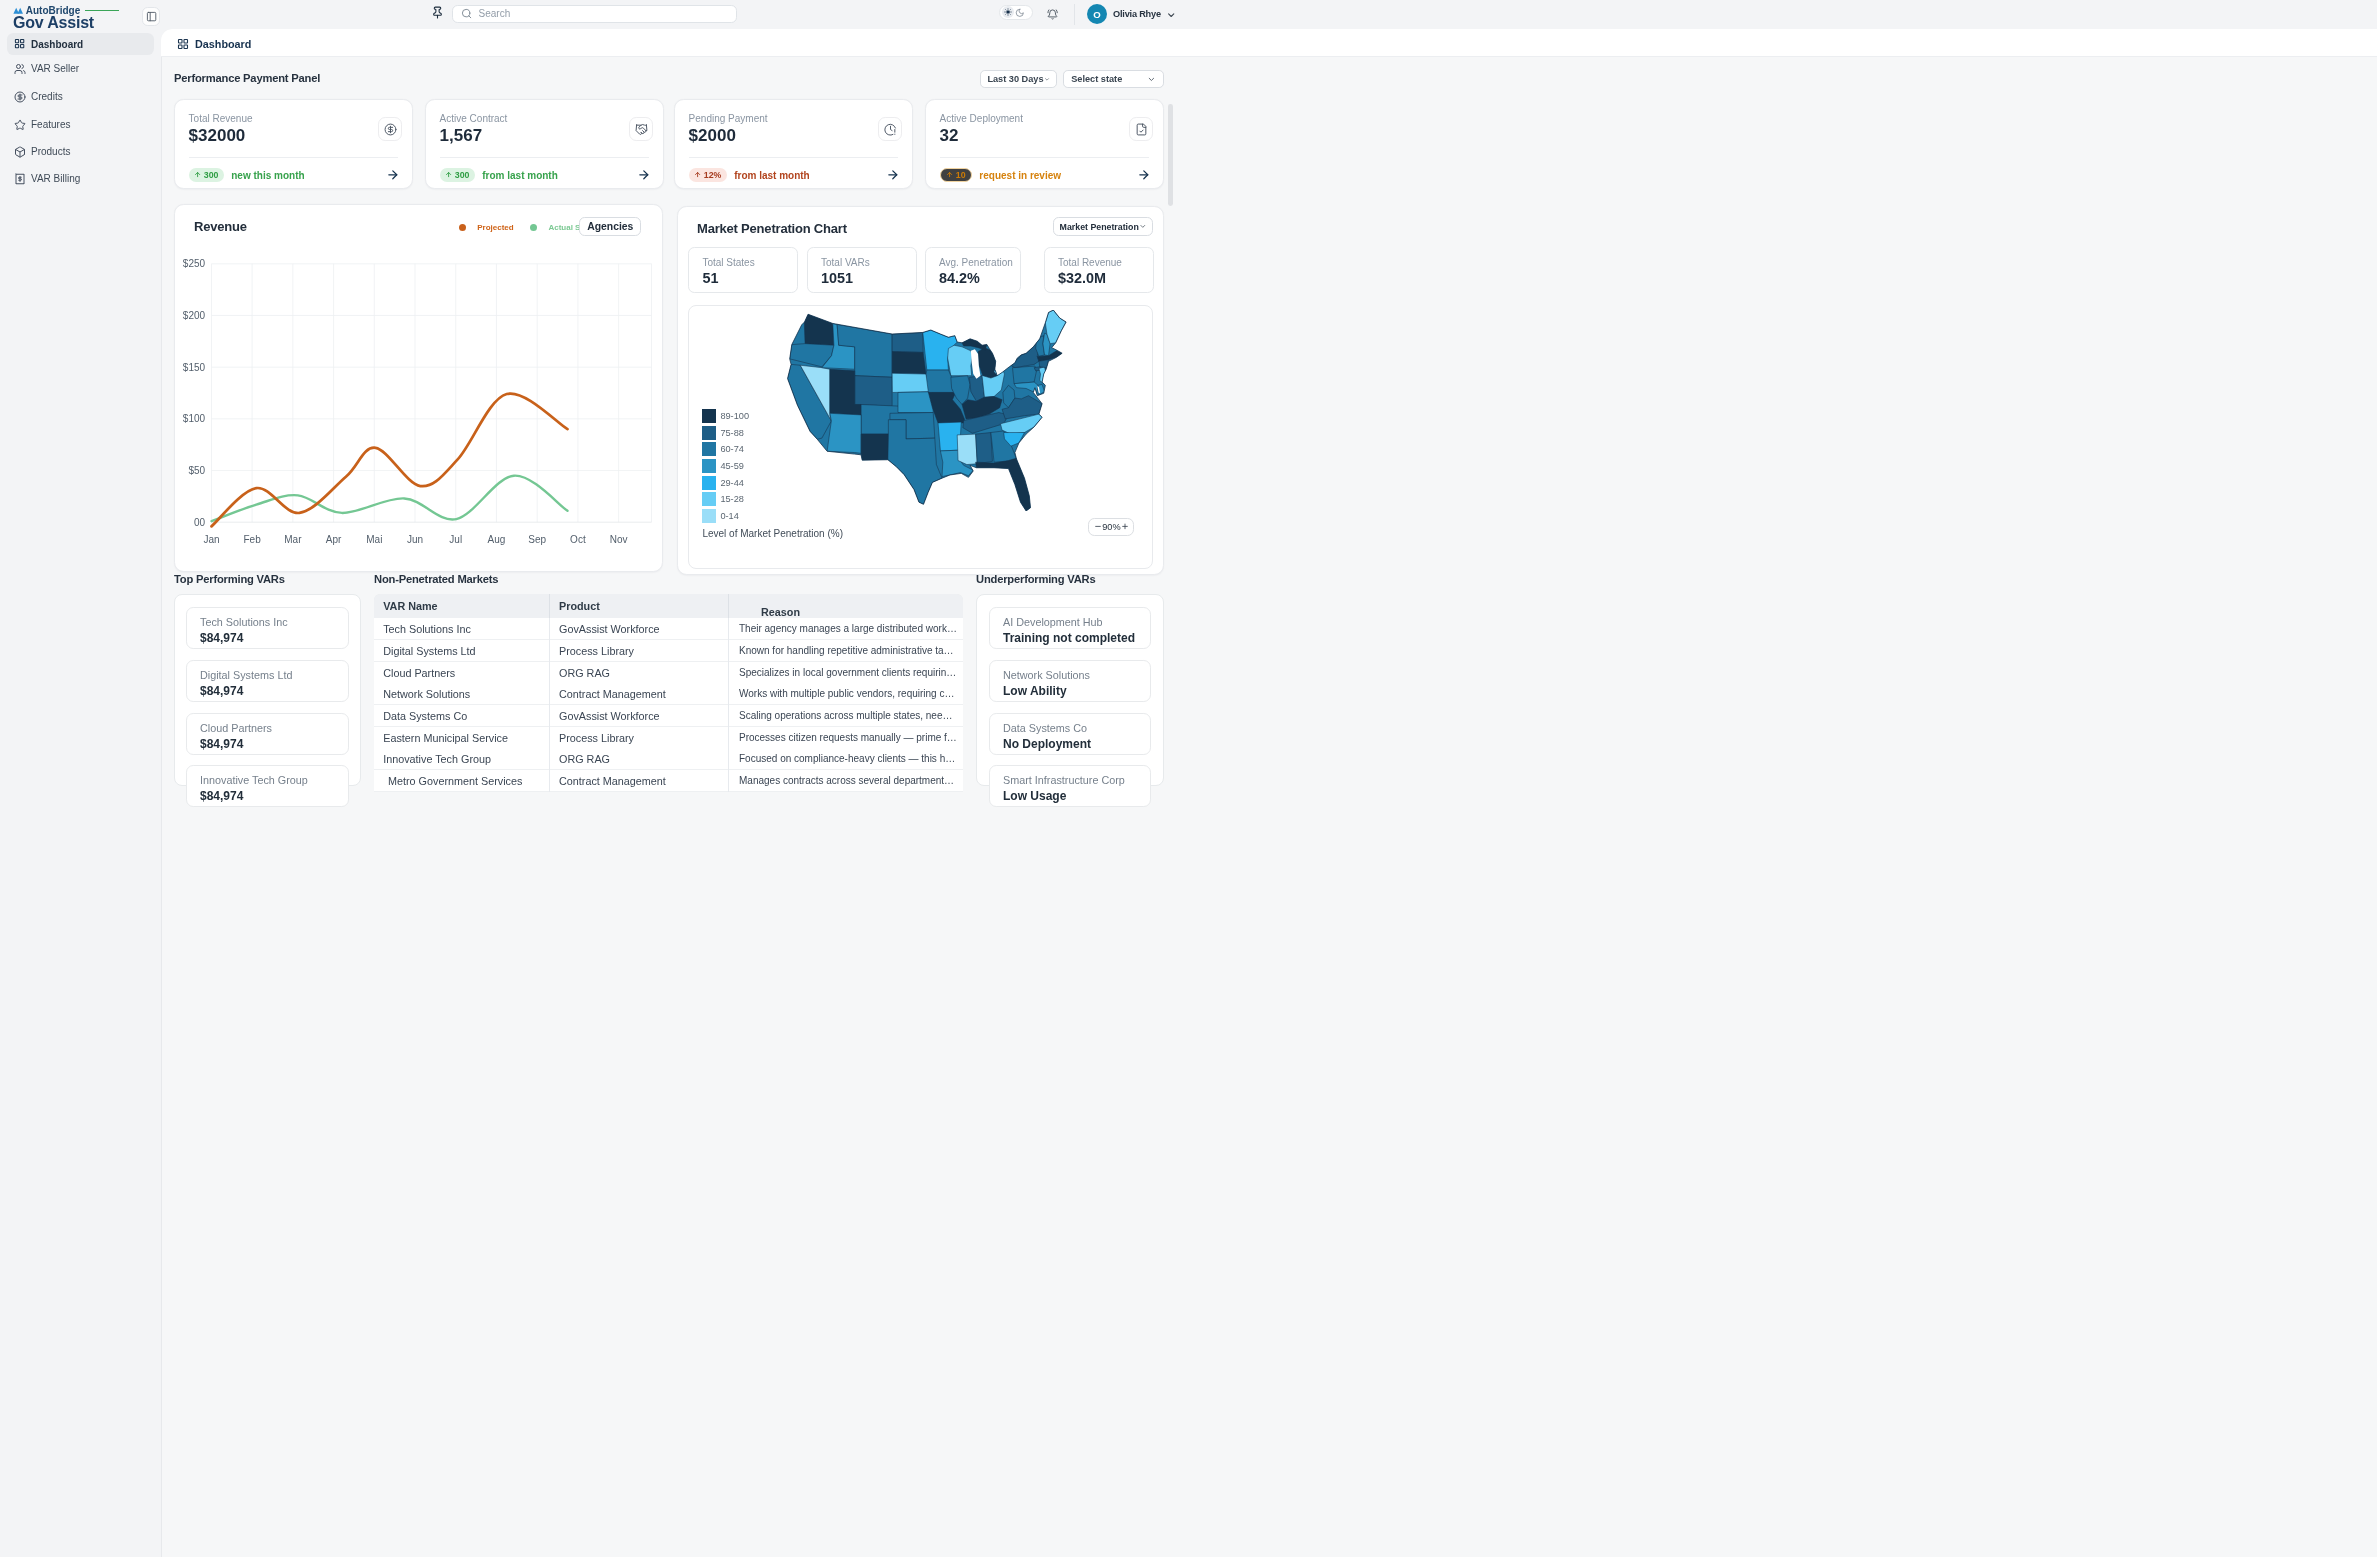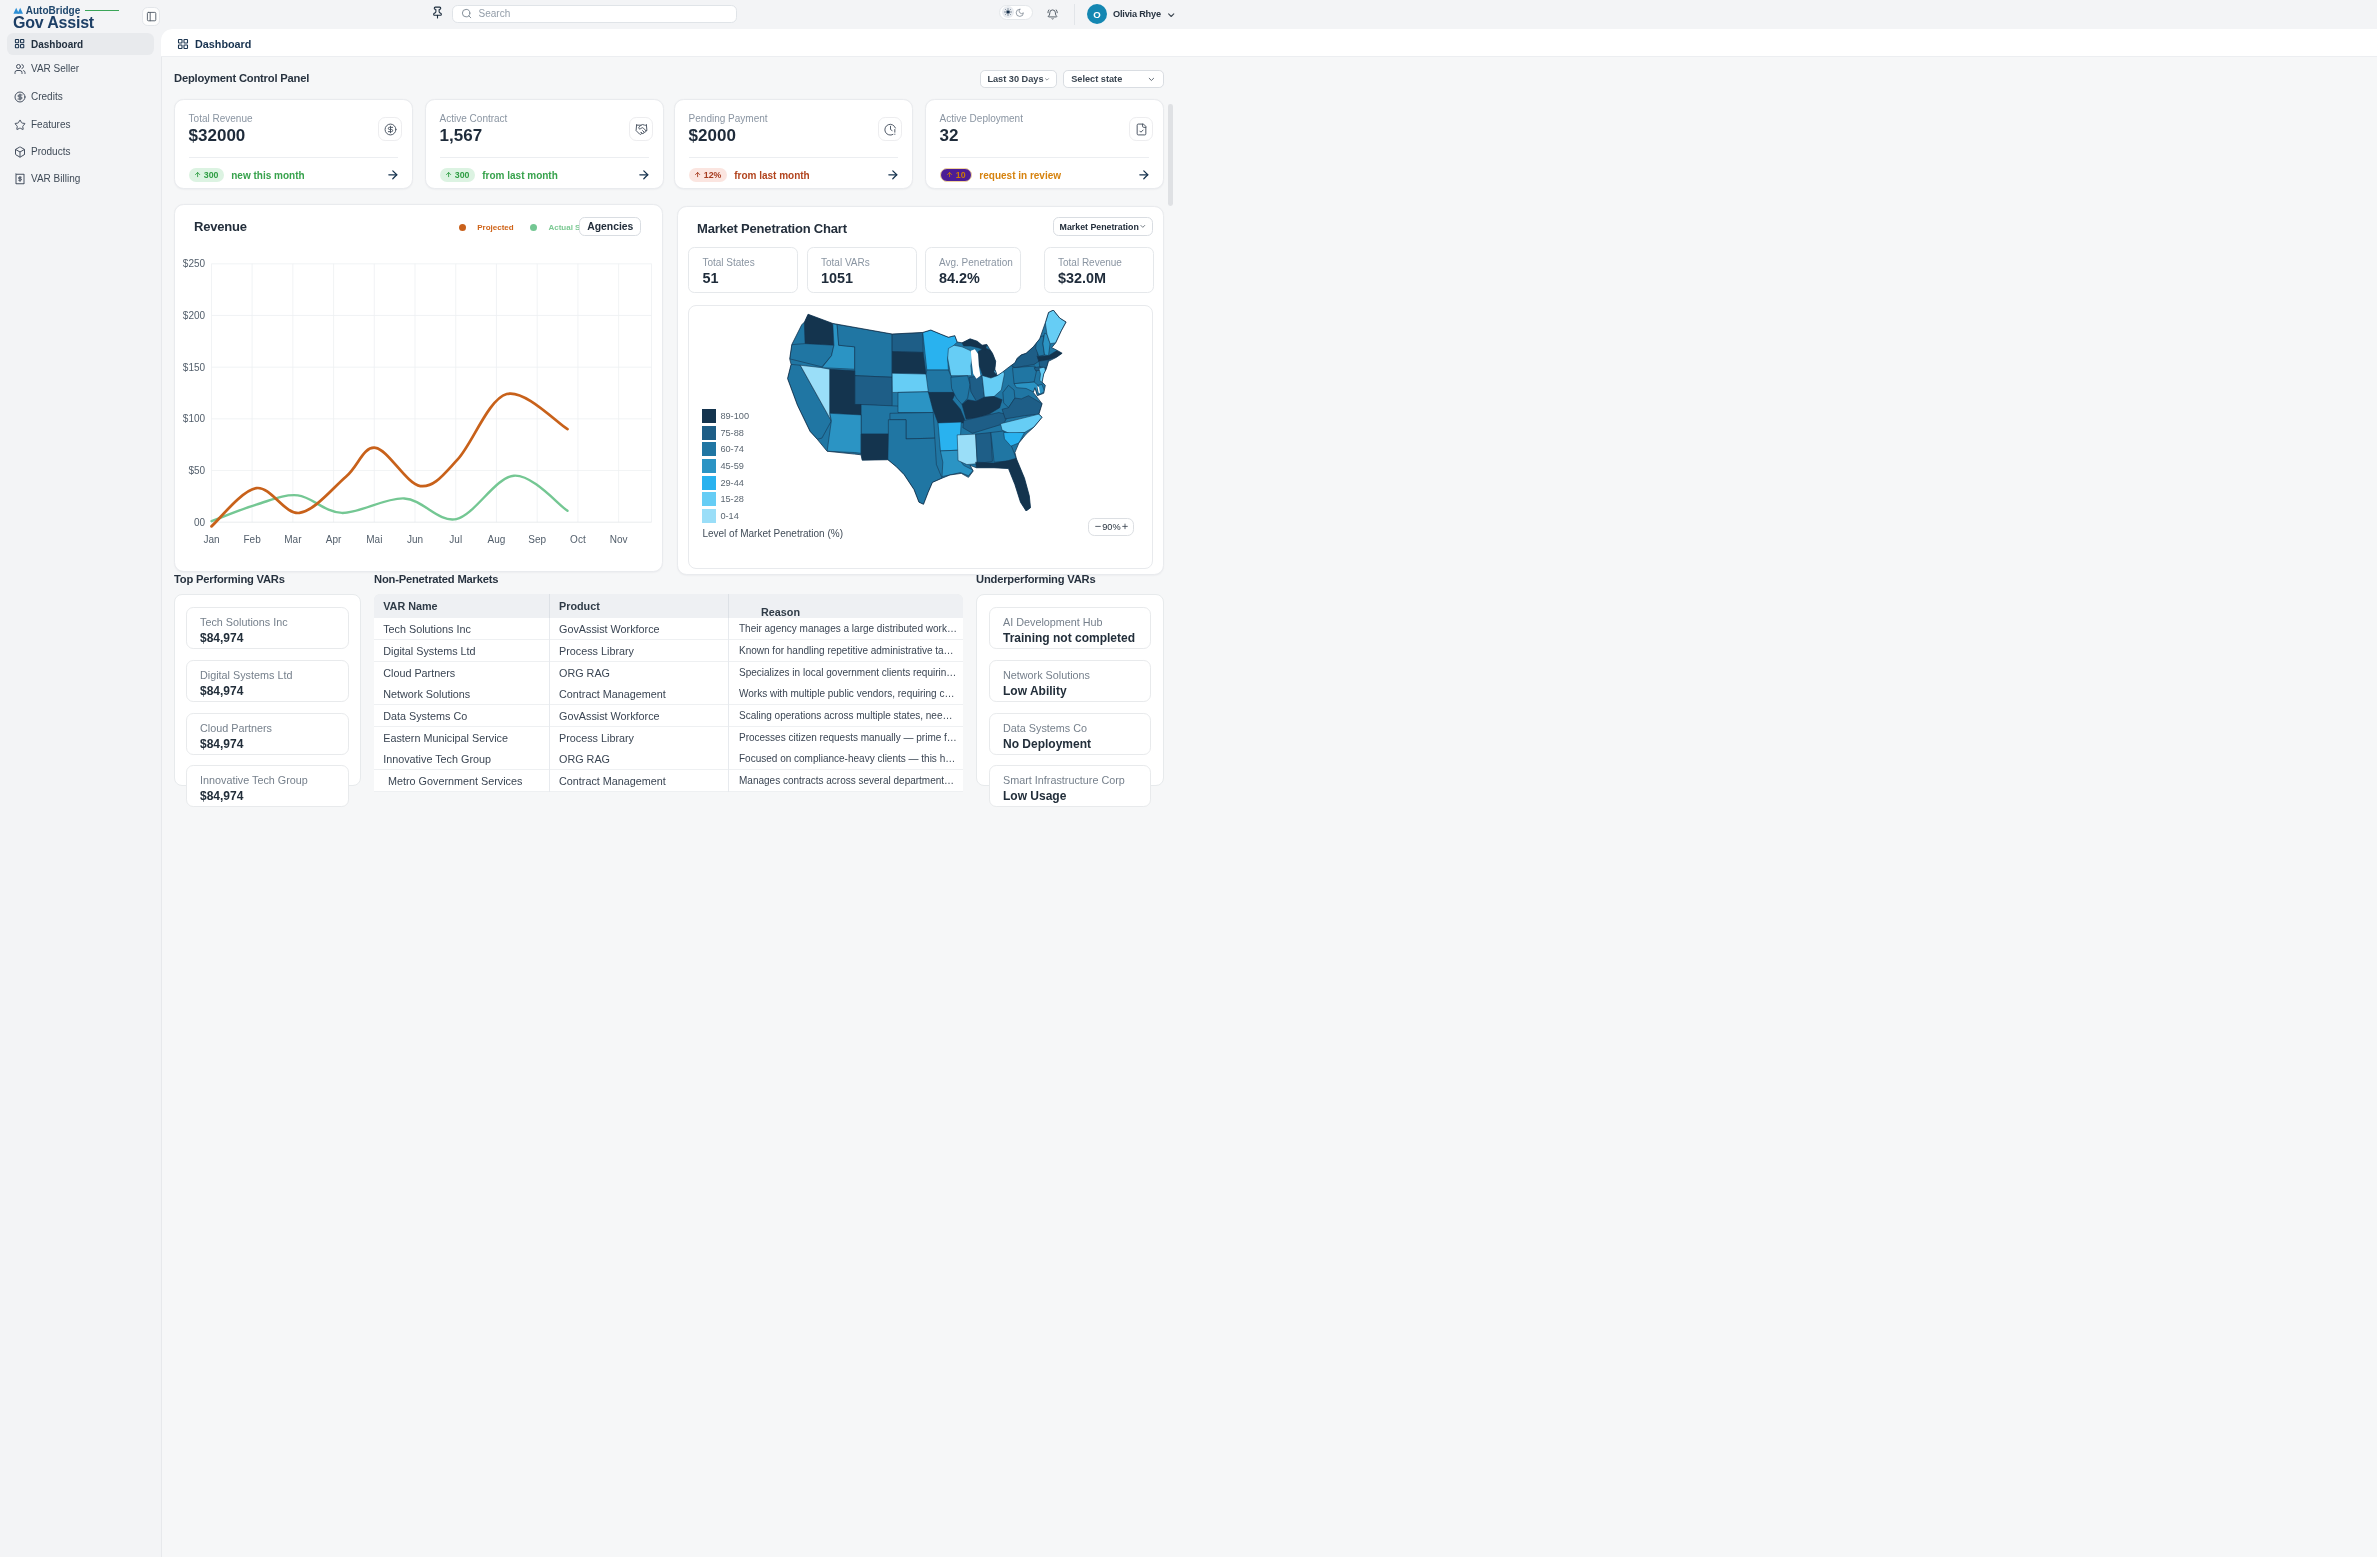--- a/index.html
+++ b/index.html
@@ -140,21 +140,21 @@
 <div class="abs" style="left:177px; top:38px;">
   <svg class="ic" width="12" height="12" viewBox="0 0 24 24" fill="none" stroke="#1c3550" stroke-width="2.2" stroke-linecap="round" stroke-linejoin="round">
       <rect x="3" y="3" width="7" height="7" rx="1"></rect>
       <rect x="14" y="3" width="7" height="7" rx="1"></rect>
       <rect x="14" y="14" width="7" height="7" rx="1"></rect>
       <rect x="3" y="14" width="7" height="7" rx="1"></rect>
     </svg>
 </div>
 <div class="abs" style="left:195px; top:38px; font-size:10.8px; font-weight:bold; color:#16314e;">Dashboard</div>
 
-<div class="h16" style="left:174px; top:72px;">Deployment Control Panel</div>
+<div class="h16" style="left:174px; top:72px;">Performance Payment Panel</div>
 <div class="btn" style="left:980px; top:70px; width:77px; height:18.4px; padding:0 6.4px;">
     <span>Last 30 Days</span>
     <svg class="ic" width="8.8" height="8.8" viewBox="0 0 24 24" fill="none" stroke="#49535e" stroke-width="2.4" stroke-linecap="round" stroke-linejoin="round">
       <path d="m6 9 6 6 6-6"></path>
     </svg>
   </div>
 <div class="btn" style="left:1063px; top:70px; width:101px; height:18.4px;text-align:right;">
     <span>Select state</span>
     <svg class="ic" width="8.8" height="8.8" viewBox="0 0 24 24" fill="none" stroke="#49535e" stroke-width="2.4" stroke-linecap="round" stroke-linejoin="round">
       <path d="m6 9 6 6 6-6"></path>
@@ -242,21 +242,21 @@
     <div class="abs" style="left:13.6px; top:26.4px; font-size:17px; font-weight:bold; color:#1e2b3a;">32</div>
     <div class="abs" style="left:203px; top:17px; width:24px; height:24px; border:0.8px solid #ededef; border-radius:7.2px; display:flex; align-items:center; justify-content:center;">
       <svg class="ic" width="13" height="13" viewBox="0 0 24 24" fill="none" stroke="#4b5563" stroke-width="1.8" stroke-linecap="round" stroke-linejoin="round">
           <path d="M15 2H6a2 2 0 0 0-2 2v16a2 2 0 0 0 2 2h12a2 2 0 0 0 2-2V7Z"></path>
           <path d="M14 2v4a2 2 0 0 0 2 2h4"></path>
           <path d="m9 15 2 2 4-4"></path>
         </svg>
     </div>
     <div class="abs" style="left:13.6px; right:13.6px; top:57px; height:0.8px; background:#eceef1;"></div>
     <div class="abs" style="left:13.6px; top:63px; right:12px; height:24px; display:flex; align-items:center;">
-      <span class="pill" style="background:#4c1d95; color:#cc7b06; gap:2.4px; border:0.8px solid #f0d3a0;"><svg class="ic" width="7.2" height="7.2" viewBox="0 0 24 24" fill="none" stroke="#cc7b06" stroke-width="3" stroke-linecap="round" stroke-linejoin="round">
+      <span class="pill" style="background:#404040; color:#cc7b06; gap:2.4px; border:0.8px solid #f0d3a0;"><svg class="ic" width="7.2" height="7.2" viewBox="0 0 24 24" fill="none" stroke="#cc7b06" stroke-width="3" stroke-linecap="round" stroke-linejoin="round">
             <path d="M12 19V5"></path>
             <path d="m5 12 7-7 7 7"></path>
           </svg>10</span>
       <span style="margin-left:7.2px; font-size:10px; font-weight:bold; color:#d6820d;">request in review</span>
       <svg class="ic" style="margin-left:auto;" width="13.6" height="13.6" viewBox="0 0 24 24" fill="none" stroke="#16334f" stroke-width="2.2" stroke-linecap="round" stroke-linejoin="round">
           <path d="M5 12h14"></path>
           <path d="m12 5 7 7-7 7"></path>
         </svg>
     </div>
   </div>

